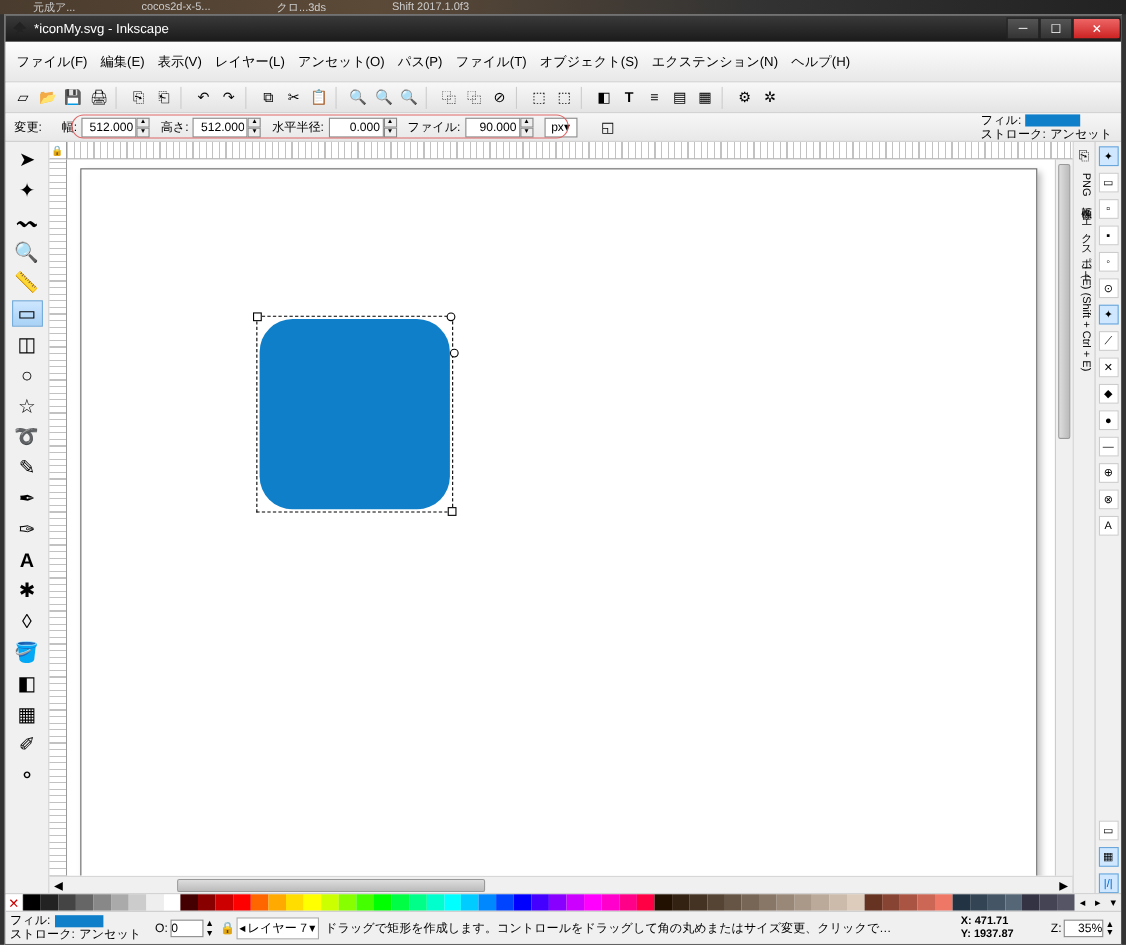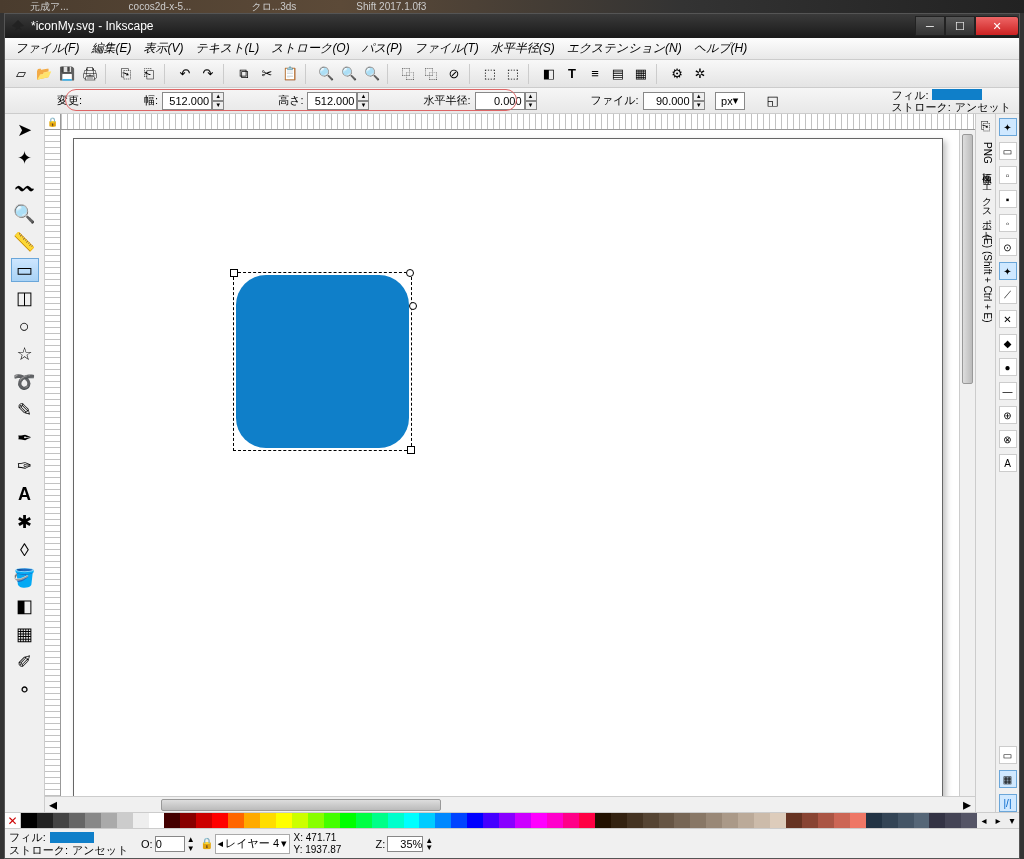--- a/index.html
+++ b/index.html
@@ -5,28 +5,28 @@
 * { box-sizing: border-box; margin: 0; padding: 0; font-family: "MS PGothic", "Meiryo", sans-serif; }
 body { background: #333; width: 1024px; height: 859px; overflow: hidden; position: relative; }
 .desktop-strip { height: 13px; background: linear-gradient(90deg,#4a3c2e,#5c4a38,#333,#222); display:flex; gap:60px; padding-left:30px; font-size:10px; color:#ccc; align-items:center; overflow:hidden; }
 .window { position: absolute; left: 4px; top: 13px; width: 1016px; height: 846px; background: #f0f0f0; border: 1px solid #555; display:flex; flex-direction:column; }
 .titlebar { height: 24px; background: linear-gradient(#3a3a3a,#1a1a1a); display:flex; align-items:center; color:#fff; font-size:12px; padding-left:6px; }
 .titlebar .app-icon { width:14px; height:14px; margin-right:6px; }
 .titlebar-gap { flex:1; }
 .winbtns { display:flex; height:100%; }
 .winbtn { width:30px; height:20px; margin-top:2px; display:flex; align-items:center; justify-content:center; color:#fff; font-size:11px; background:linear-gradient(#555,#333); border:1px solid #222; }
 .winbtn.close { background:linear-gradient(#e66,#c22); width:44px; border-top-right-radius:3px; border-bottom-right-radius:3px; }
-.menubar { height:22px; background:linear-gradient(#fdfdfd,#e8e8e8); border-bottom:1px solid #ccc; display:flex; align-items:center; font-size:12px; padding:0 6px; gap:4px;font-style:italic; }
+.menubar { height:37px; background:linear-gradient(#fdfdfd,#e8e8e8); border-bottom:1px solid #ccc; display:flex; align-items:center; font-size:12px; padding:0 6px; gap:4px; }
 .menubar span { padding:2px 4px; cursor:default; }
 .toolbar { height:28px; background:linear-gradient(#f8f8f8,#e4e4e4); border-bottom:1px solid #ccc; display:flex; align-items:center; padding:0 6px; gap:3px; }
 .tbtn { width:20px; height:20px; display:flex; align-items:center; justify-content:center; border:1px solid transparent; font-size:13px; }
 .sep { width:6px; height:20px; border-left:1px solid #ccc; margin:0 2px; }
 .options-bar { height:26px; background:linear-gradient(#f6f6f6,#e8e8e8); border-bottom:1px solid #ccc; display:flex; align-items:center; font-size:11px; padding:0 8px; position:relative; }
 .options-bar .ellipse { position:absolute; left:60px; top:1px; width:452px; height:22px; border:1px solid #d66; border-radius:11px; pointer-events:none; }
-.opt-label { margin-right:4px;margin-left:44px; }
+.opt-label { margin-right:4px; }
 .spin { display:inline-flex; align-items:center; margin-right:10px; }
 .spin input { width:50px; height:18px; font-size:11px; border:1px solid #888; padding:0 2px; text-align:right; }
 .spin .arrows { width:12px; height:18px; display:flex; flex-direction:column; }
 .spin .arrows div { flex:1; border:1px solid #888; background:#eee; font-size:6px; line-height:7px; text-align:center; }
 .unitsel { width:30px; height:18px; border:1px solid #888; background:#fff; font-size:11px; display:flex; align-items:center; justify-content:center; }
 .options-bar .right { position:absolute; right:8px; top:0; height:100%; display:flex; flex-direction:column; justify-content:center; font-size:11px; line-height:12px; }
 .options-bar .right .row { display:flex; align-items:center; gap:4px; }
 .fill-sw { width:50px; height:11px; background:#0f7fc9; }
 .workspace { flex:1; display:flex; min-height:0; }
 .toolbox { width:40px; background:#f0f0f0; border-right:1px solid #ccc; display:flex; flex-direction:column; align-items:center; padding-top:4px; gap:4px; }
@@ -62,21 +62,21 @@
 .palette div { flex:1; }
 .pal-arrow { width:14px; display:flex; align-items:center; justify-content:center; font-size:10px; background:#eee; }
 .status { height:30px; display:flex; align-items:center; font-size:11px; background:#f0f0f0; border-top:1px solid #ccc; }
 .status .fill-stroke { width:130px; display:flex; flex-direction:column; padding-left:4px; line-height:13px; }
 .status .fill-stroke .r { display:flex; align-items:center; gap:4px; }
 .status .sw { width:44px; height:11px; background:#0f7fc9; }
 .status .opac { display:flex; align-items:center; gap:2px; margin:0 6px; }
 .status .opac input { width:30px; height:16px; font-size:11px; border:1px solid #888; }
 .status .layer { display:flex; align-items:center; gap:2px; border:1px solid #aaa; height:20px; padding:0 2px; background:#fff; }
 .status .hint { flex:1; padding:0 6px; overflow:hidden; white-space:nowrap; }
-.status .coords { width:86px; font-size:10px; line-height:12px; padding:0 4px; }
+.status .coords { width:86px; font-size:10px; line-height:12px; padding:0 4px;font-weight:bold; }
 .status .zoom { display:flex; align-items:center; gap:2px; padding-right:6px; }
 .status .zoom input { width:36px; height:16px; font-size:11px; border:1px solid #888; text-align:right; }
 </style>
 </head>
 <body>
 
 <div class="desktop-strip">
   <span>元成ア...</span>
     <span>cocos2d-x-5...</span>
     <span>クロ...3ds</span>
@@ -94,25 +94,25 @@
       <div class="winbtn">─</div>
       <div class="winbtn">☐</div>
       <div class="winbtn close">✕</div>
     </div>
   </div>
 
   <div class="menubar">
     <span>ファイル(F)</span>
     <span>編集(E)</span>
     <span>表示(V)</span>
-    <span>テキスト(L)</span>
-    <span>ストローク(O)</span>
+    <span>レイヤー(L)</span>
+    <span>アンセット(O)</span>
     <span>パス(P)</span>
     <span>ファイル(T)</span>
-    <span>水平半径(S)</span>
+    <span>オブジェクト(S)</span>
     <span>エクステンション(N)</span>
     <span>ヘルプ(H)</span>
   </div>
 
   <div class="toolbar">
     <div class="tbtn">▱</div>
     <div class="tbtn">📂</div>
     <div class="tbtn">💾</div>
     <div class="tbtn">🖨</div>
     <div class="sep"></div>
@@ -365,23 +365,24 @@
         </div>
     </div>
     <div class="opac">
       <span>O:</span>
       <input value="0" style="">
       <span style="font-size:8px;">▲<br>▼</span>
     </div>
     <div style="width:14px;text-align:center;">🔒</div>
     <div class="layer">
       <span>◂</span>
-        <span>レイヤー 4</span>
+        <span>レイヤー 7</span>
         <span>▾</span>
     </div>
+    <div class="hint">ドラッグで矩形を作成します。コントロールをドラッグして角の丸めまたはサイズ変更、クリックで…</div>
     <div class="coords">
       <div><span>X:</span> <span>471.71</span></div>
       <div><span>Y:</span> <span>1937.87</span></div>
     </div>
     <div class="zoom">
       <span>Z:</span>
       <input value="35%" style="">
       <span style="font-size:8px;line-height:7px;">▲<br>▼</span>
     </div>
   </div>

